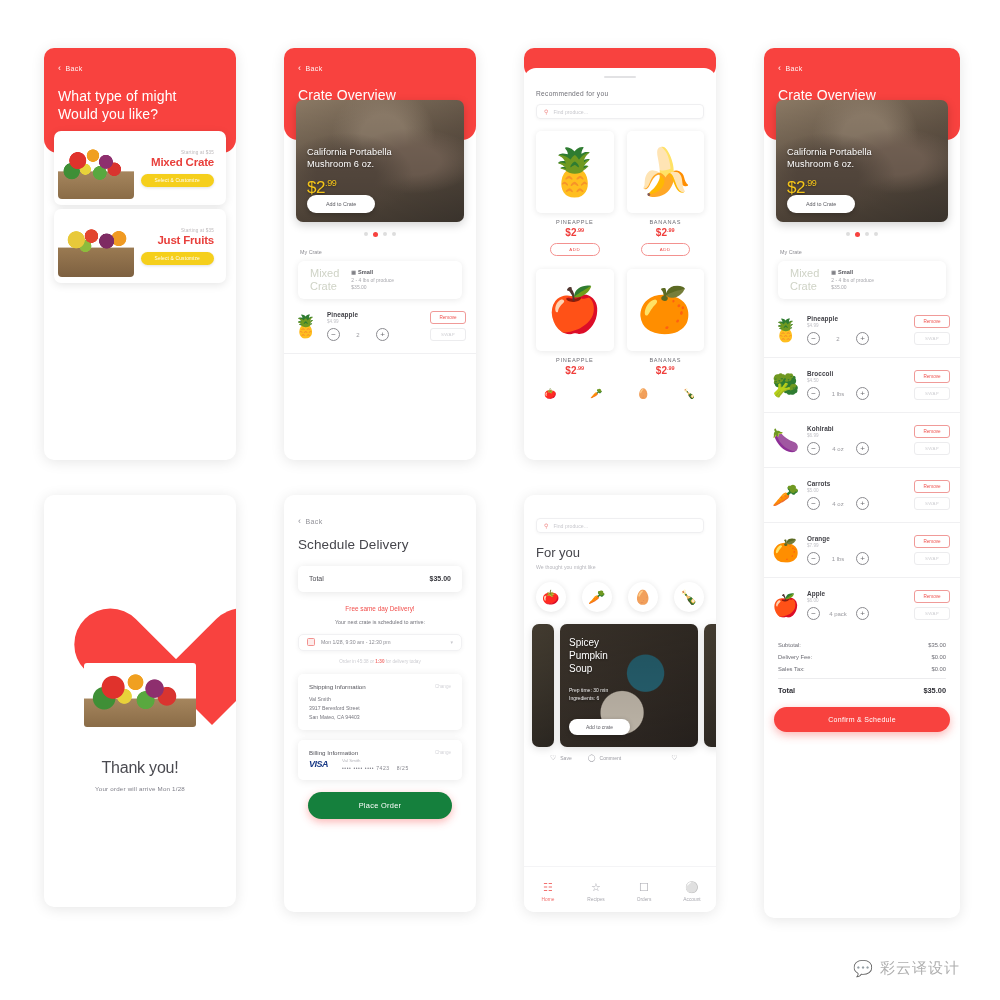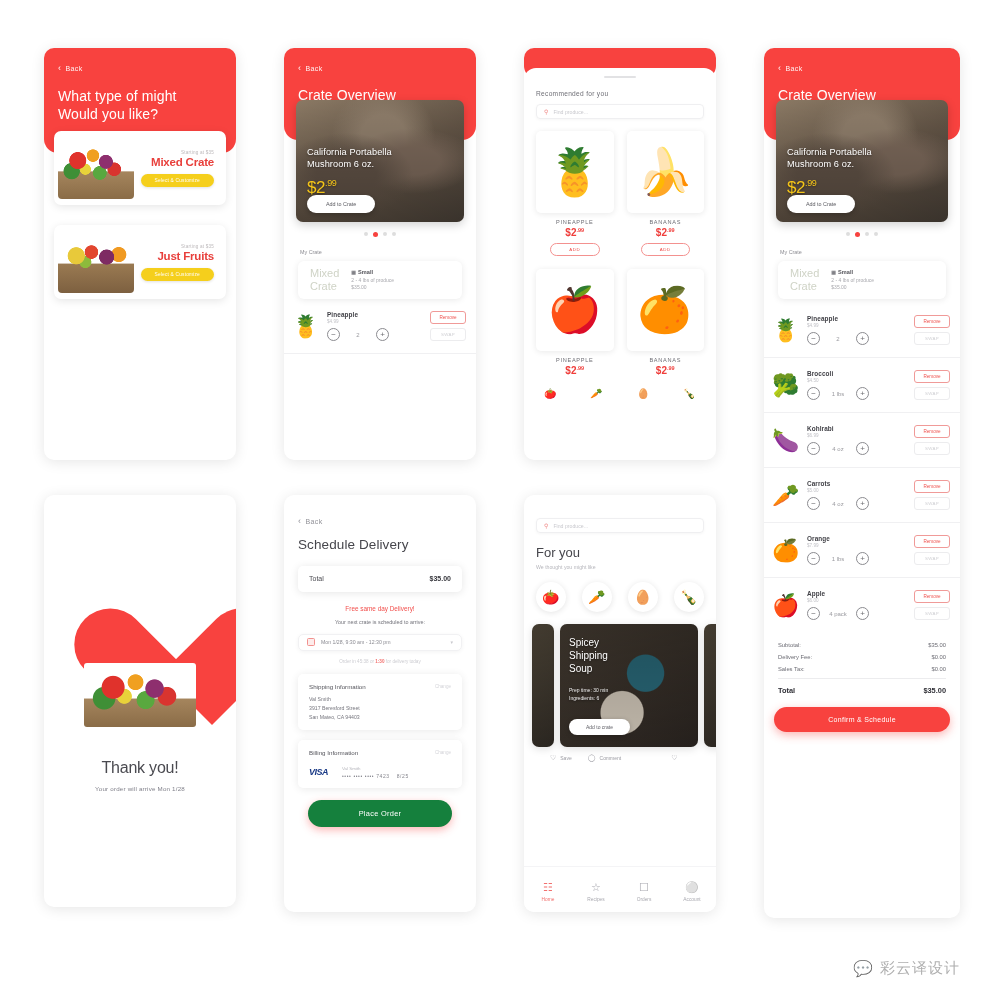--- a/index.html
+++ b/index.html
@@ -66,21 +66,21 @@
       radial-gradient(ellipse at 52% 30%, #a08d78 18%, transparent 42%),
       linear-gradient(150deg,#9e8a72,#6f5f4f 55%,#544a40);
   }
 
   
   .p1 .hdr { height:105px; padding:16px 14px 0; border-bottom-left-radius:14px; border-bottom-right-radius:14px; }
   .p1 .h1 { margin-top:14px; }
   .crate-list { position:relative; padding:0 10px; margin-top:-22px; }
   .crate-card {
     background:#fff; border-radius:7px; box-shadow:0 2px 8px rgba(0,0,0,.10);
-    height:74px; margin-bottom:20px; display:flex; align-items:center; padding:0 10px 0 4px;
+    height:74px; margin-bottom:4px; display:flex; align-items:center; padding:0 10px 0 4px;
     position:relative;
   }
   .crate-img { width:76px; height:62px; border-radius:4px; flex:0 0 76px; }
   .crate-txt { flex:1; text-align:right; padding-right:2px; }
   .starting { font-size:4.6px; color:#bdb9bb; letter-spacing:.2px; }
   .crate-name { font-size:11.5px; font-weight:bold; color:#e8403c; margin-top:1px; letter-spacing:-.2px; }
   .sel-btn {
     margin-top:6px; display:inline-block; background:#f5cf1c; color:#fff;
     font-size:4.8px; border-radius:9px; padding:4px 14px; letter-spacing:.2px;
     box-shadow:0 1px 3px rgba(0,0,0,.12);
@@ -189,21 +189,21 @@
   .order-in { text-align:center; font-size:4.6px; color:#cdcdd2; margin-top:8px; }
   .order-in b { color:#f2706e; }
   .info-card {
     margin-top:10px; background:#fff; border-radius:5px; box-shadow:0 1px 8px rgba(0,0,0,.09); padding:9px 11px;
   }
   .ic-head { display:flex; justify-content:space-between; align-items:center; }
   .ic-title { font-size:6.2px; color:#55555c; }
   .ic-change { font-size:4.6px; color:#d5d5da; }
   .ic-line { font-size:5.2px; color:#77777f; margin-top:5px; line-height:1.55; }
   .visa { font-size:9px; font-weight:bold; font-style:italic; color:#1a3a86; letter-spacing:-.5px; }
-  .card-row { display:flex; align-items:center; gap:14px; margin-top:10px; }
+  .card-row { display:flex; align-items:center; gap:14px; margin-top:2px; }
   .card-num { font-size:5px; color:#84848c; letter-spacing:.6px; }
   .card-nm { font-size:4.4px; color:#b6b6bc; }
   .place-order {
     margin:12px 10px 0; background:#15803d; color:#fff; text-align:center;
     font-size:7.4px; border-radius:16px; padding:9px 0; letter-spacing:.3px;
     box-shadow:0 3px 9px rgba(248,66,63,.38);
   }
 
   
   .fy { padding:16px 12px 0; }
@@ -632,21 +632,21 @@
       </div>
     </div>
     <div class="recipe-strip" style="padding:0 12px 0 0;margin-left:8px">
       <div class="rcard side veg-bg">
           <div class="rshade"></div>
         </div>
       <div class="rcard main soup-bg">
         <div class="rshade"></div>
         <div class="rtitle">
           <div>Spicey</div>
-          <div>Shipping</div>
+          <div>Pumpkin</div>
           <div>Soup</div>
         </div>
         <div class="rmeta">
           <div>Prep time: 30 min</div>
           <div>Ingredients: 6</div>
         </div>
         <div class="radd">Add to crate</div>
       </div>
       <div class="rcard side2 veg-bg">
           <div class="rshade"></div>

